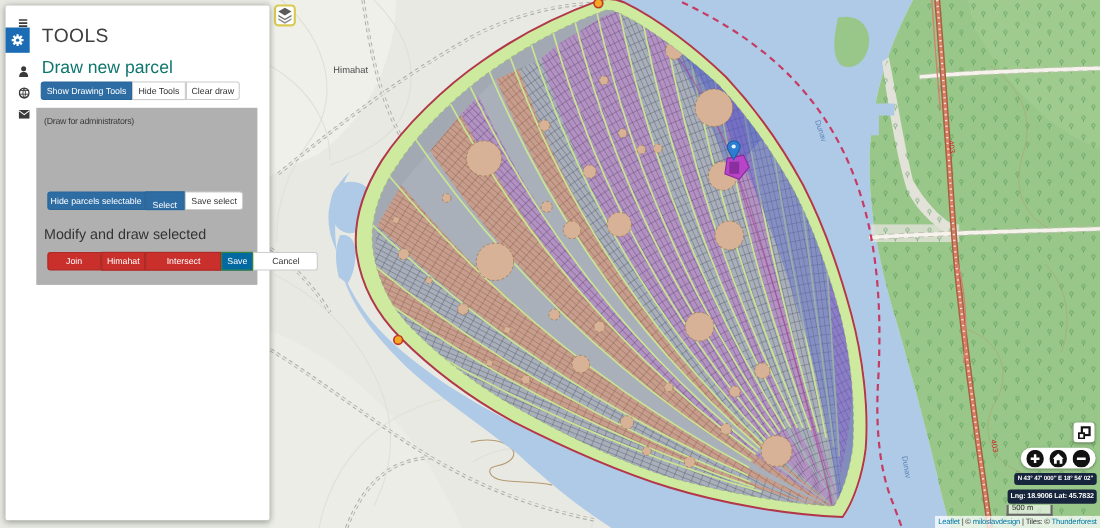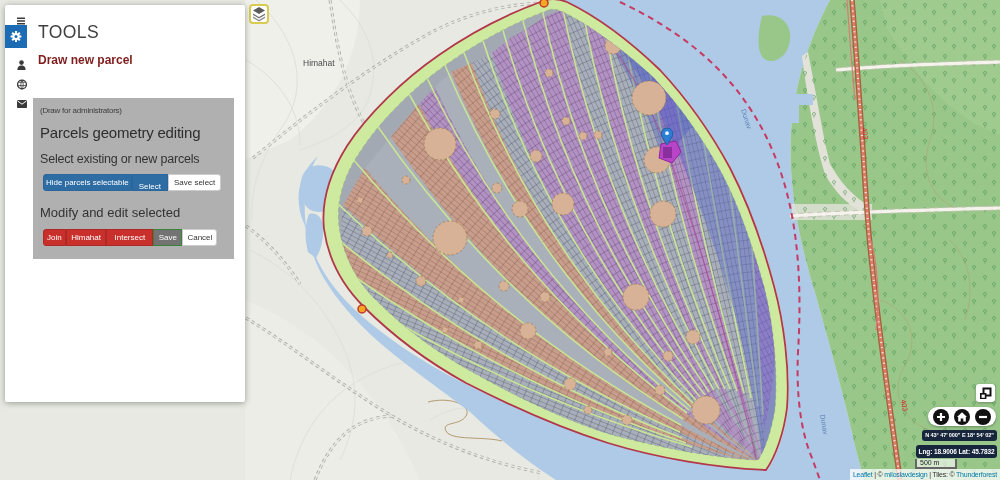--- a/index.html
+++ b/index.html
@@ -1,27 +1,27 @@
 <!DOCTYPE html>
 <html><head><meta charset="utf-8"><style>
 *{margin:0;padding:0;box-sizing:border-box}
 html,body{width:1000px;height:480px;overflow:hidden;font-family:"Liberation Sans",sans-serif}
 #app{position:relative;width:1000px;height:480px;background:#e7e9e2}
 #map{position:absolute;left:0;top:0}
-#panel{position:absolute;left:5px;top:5px;width:240px;height:397px;background:#fff;border-radius:2px;box-shadow:0 1px 6px rgba(0,0,0,.35)}
+#panel{position:absolute;left:5px;top:5px;width:240px;height:468px;background:#fff;border-radius:2px;box-shadow:0 1px 6px rgba(0,0,0,.35)}
 #blue-sq{position:absolute;left:0;top:20px;width:22px;height:23px;background:#1c6cb5}
 .h-tools{position:absolute;left:33px;top:17px;font-size:17.5px;letter-spacing:0.4px;color:#3f3f3f;font-weight:400}
-.h-draw{position:absolute;left:33px;top:48px;font-size:12px;color:#7f1d1d;font-weight:700}
+.h-draw{position:absolute;left:33px;top:48px;font-size:16px;color:#0f766e;font-weight:400}
 .btnrow{position:absolute;display:flex}
 .btn{height:17px;line-height:15px;font-size:8px;padding:0 4.5px;border:1px solid #ccc;background:#fff;color:#333;white-space:nowrap;text-align:center}
 .btn.first{border-radius:3px 0 0 3px}
 .btn.last{border-radius:0 3px 3px 0}
 .btn.blue{background:#2e6da4;border-color:#2b669a;color:#fff}
 .btn.red{background:#c9302c;border-color:#ac2925;color:#fff}
-.btn.green{background:#737373;border-color:#398439;color:#fff}
+.btn.green{background:#0369a1;border-color:#398439;color:#fff}
 #graybox{position:absolute;left:28px;top:93px;width:201px;height:161px;background:#b0b0b0}
 #graybox .small{position:absolute;left:7px;top:8px;font-size:8px;letter-spacing:-0.25px;color:#3c3c3c}
 #graybox .h1{position:absolute;left:7px;top:26px;font-size:15px;letter-spacing:-0.2px;color:#2e2e2e}
 #graybox .h2{position:absolute;left:7px;top:54px;font-size:12.5px;letter-spacing:-0.2px;color:#333}
 #graybox .h3{position:absolute;left:7px;top:107px;font-size:13px;color:#333}
 .ctl-box{position:absolute;background:#17263c;color:#fff;border-radius:3px;font-weight:bold;text-align:center;white-space:nowrap}
 #attrib{position:absolute;right:0;bottom:0;height:11px;line-height:11px;background:rgba(255,255,255,.75);font-size:7px;letter-spacing:-0.2px;color:#333;padding:0 3px;white-space:nowrap}
 #attrib a{color:#0078a8;text-decoration:none}
 </style></head>
 <body>
@@ -363,32 +363,35 @@
  <svg style="position:absolute;left:12px;top:74px" width="10" height="11" viewBox="0 0 10 11">
         <circle cx="5" cy="5.5" r="4.4" fill="none" stroke="#3a3a3a" stroke-width="1.3"></circle>
         <path d="M1.2,3.2 L8.8,3.2 M0.8,6.6 L9.2,6.6 M5,1.1 C3.4,3.8 3.4,7.9 5,10.4 M5,1.1 C6.6,3.8 6.6,7.9 5,10.4" stroke="#3a3a3a" stroke-width="0.8" fill="none"></path>
       </svg>
  <svg style="position:absolute;left:12px;top:95px" width="10" height="8" viewBox="0 0 10 8">
         <rect width="10" height="8" fill="#3a3a3a" rx="0.8"></rect>
         <path d="M0.4,0.8 L5,4.2 L9.6,0.8" stroke="#fff" stroke-width="1" fill="none"></path>
       </svg>
  <div class="h-tools">TOOLS</div>
  <div class="h-draw">Draw new parcel</div>
+ <div class="btnrow" style="left:32px;top:69px">
+  <div class="btn blue first">Show Drawing Tools</div>
+        <div class="btn">Hide Tools</div>
+        <div class="btn last">Clear draw</div>
+ </div>
  <div id="graybox">
   <div class="small">(Draw for administrators)</div>
-  <div class="h1">Parcels geometry editing</div>
-  <div class="h2">Select existing or new parcels</div>
   <div class="btnrow" style="left:10px;top:76px">
    <div class="btn blue first" style="padding:0 2px">Hide parcels selectable</div>
           <div class="btn blue" style="padding:4px 6px">Select</div>
           <div class="btn last" style="padding:0 5px">Save select</div>
   </div>
-  <div class="h3">Modify and edit selected</div>
+  <div class="h3">Modify and draw selected</div>
   <div class="btnrow" style="left:10px;top:131px">
-   <div class="btn red first" style="padding:0 3px">Join</div>
+   <div class="btn red first" style="padding:0 16px">Join</div>
           <div class="btn red" style="padding:0 4.5px">Himahat</div>
-          <div class="btn red" style="padding:0 7px">Intersect</div>
+          <div class="btn red" style="padding:0 18px">Intersect</div>
           <div class="btn green" style="padding:0 4.5px">Save</div>
-          <div class="btn last" style="padding:0 4px">Cancel</div>
+          <div class="btn last" style="padding:0 16px">Cancel</div>
   </div>
  </div>
 </div>
 
 </div>
 </body></html>

